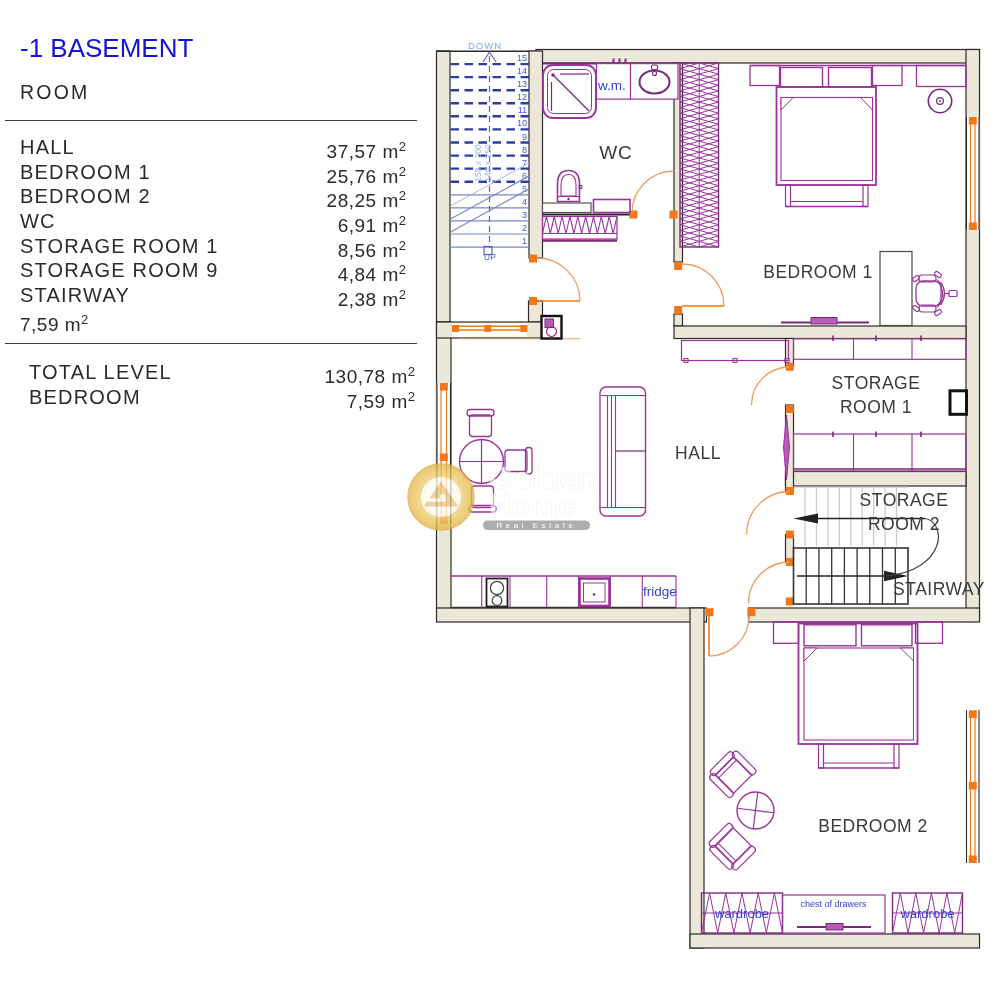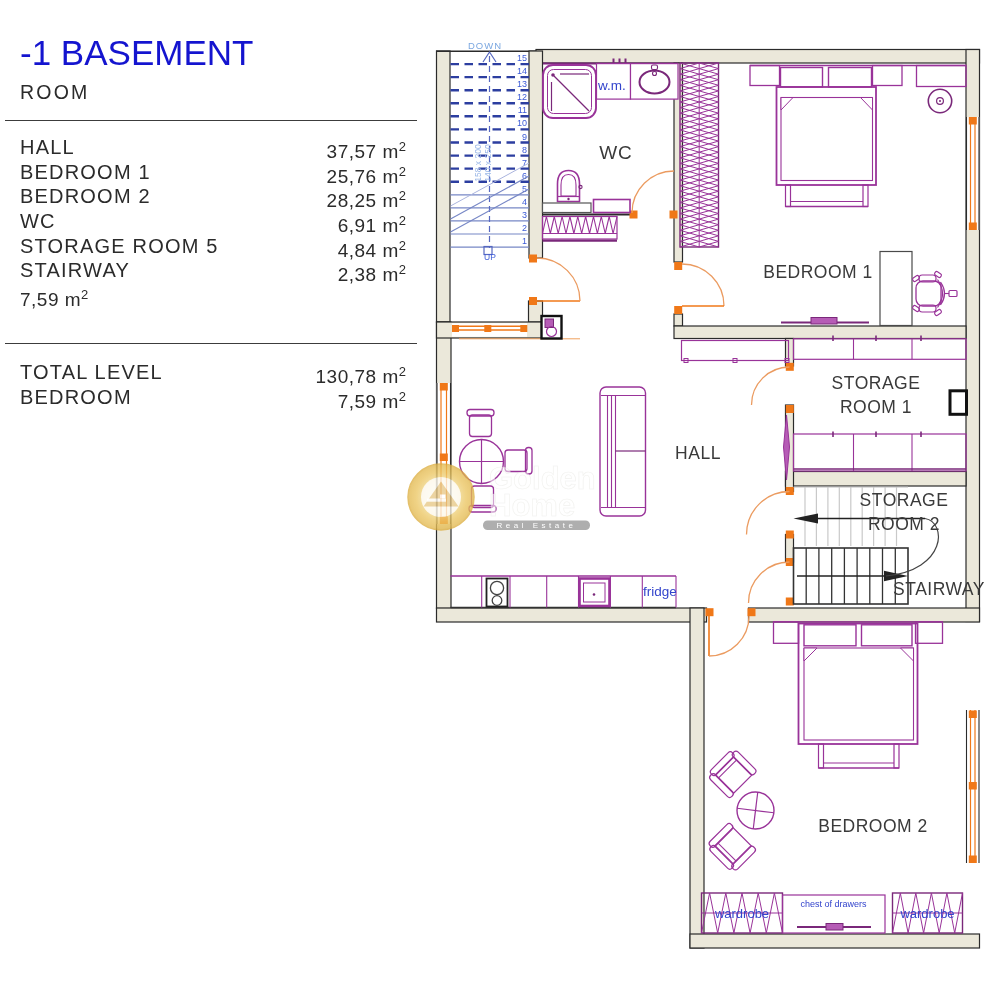--- a/index.html
+++ b/index.html
@@ -1,23 +1,23 @@
 <!DOCTYPE html>
 <html><head><meta charset="utf-8">
 <style>
 html,body{margin:0;padding:0;background:#ffffff;width:1000px;height:1000px;overflow:hidden;}
 body{font-family:"Liberation Sans",sans-serif;}
-#title{position:absolute;left:20px;top:33px;font-size:35px;color:#1414cf;letter-spacing:0px;white-space:nowrap;}
+#title{position:absolute;left:20px;top:33px;font-size:26px;color:#1414cf;letter-spacing:0px;white-space:nowrap;}
 #roomh{position:absolute;left:20px;top:81px;font-size:19.5px;color:#2b2b2b;letter-spacing:2.2px;}
 .hr{position:absolute;left:5px;width:412px;height:0;border-top:1.6px solid #3c3c3c;}
 #rows{position:absolute;left:20px;top:135px;width:386px;font-size:20px;color:#2b2b2b;letter-spacing:1.2px;}
 .r{display:flex;justify-content:space-between;height:24.7px;line-height:24.7px;white-space:nowrap;}
 .r sup{font-size:13px;letter-spacing:0;}
 .v{font-size:19px;letter-spacing:0.5px;}
-#totals{position:absolute;left:20px;top:360px;width:386px;font-size:20px;color:#2b2b2b;letter-spacing:1.2px;}
+#totals{position:absolute;left:29px;top:360px;width:386px;font-size:20px;color:#2b2b2b;letter-spacing:1.2px;}
 svg text{font-family:"Liberation Sans",sans-serif;}
 </style></head>
 <body>
 
 <div id="title">-1 BASEMENT</div>
 
 <div id="roomh">ROOM</div>
 
 <div class="hr" style="top:120px"></div>
 
@@ -32,21 +32,25 @@
     </div>
 <div class="r">
       <span class="n">BEDROOM 2</span>
       <span class="v">28,25&nbsp;m<sup>2</sup></span>
     </div>
 <div class="r">
       <span class="n">WC</span>
       <span class="v">6,91&nbsp;m<sup>2</sup></span>
     </div>
 <div class="r">
-      <span class="n">STORAGE ROOM 5</span>
+      <span class="n">STORAGE ROOM 1</span>
+      <span class="v">8,56&nbsp;m<sup>2</sup></span>
+    </div>
+<div class="r">
+      <span class="n">STORAGE ROOM 9</span>
       <span class="v">4,84&nbsp;m<sup>2</sup></span>
     </div>
 <div class="r">
       <span class="n">STAIRWAY</span>
       <span class="v">2,38&nbsp;m<sup>2</sup></span>
     </div>
 <div class="r">
       <span class="v">7,59&nbsp;m<sup>2</sup></span>
     </div>
 </div>

